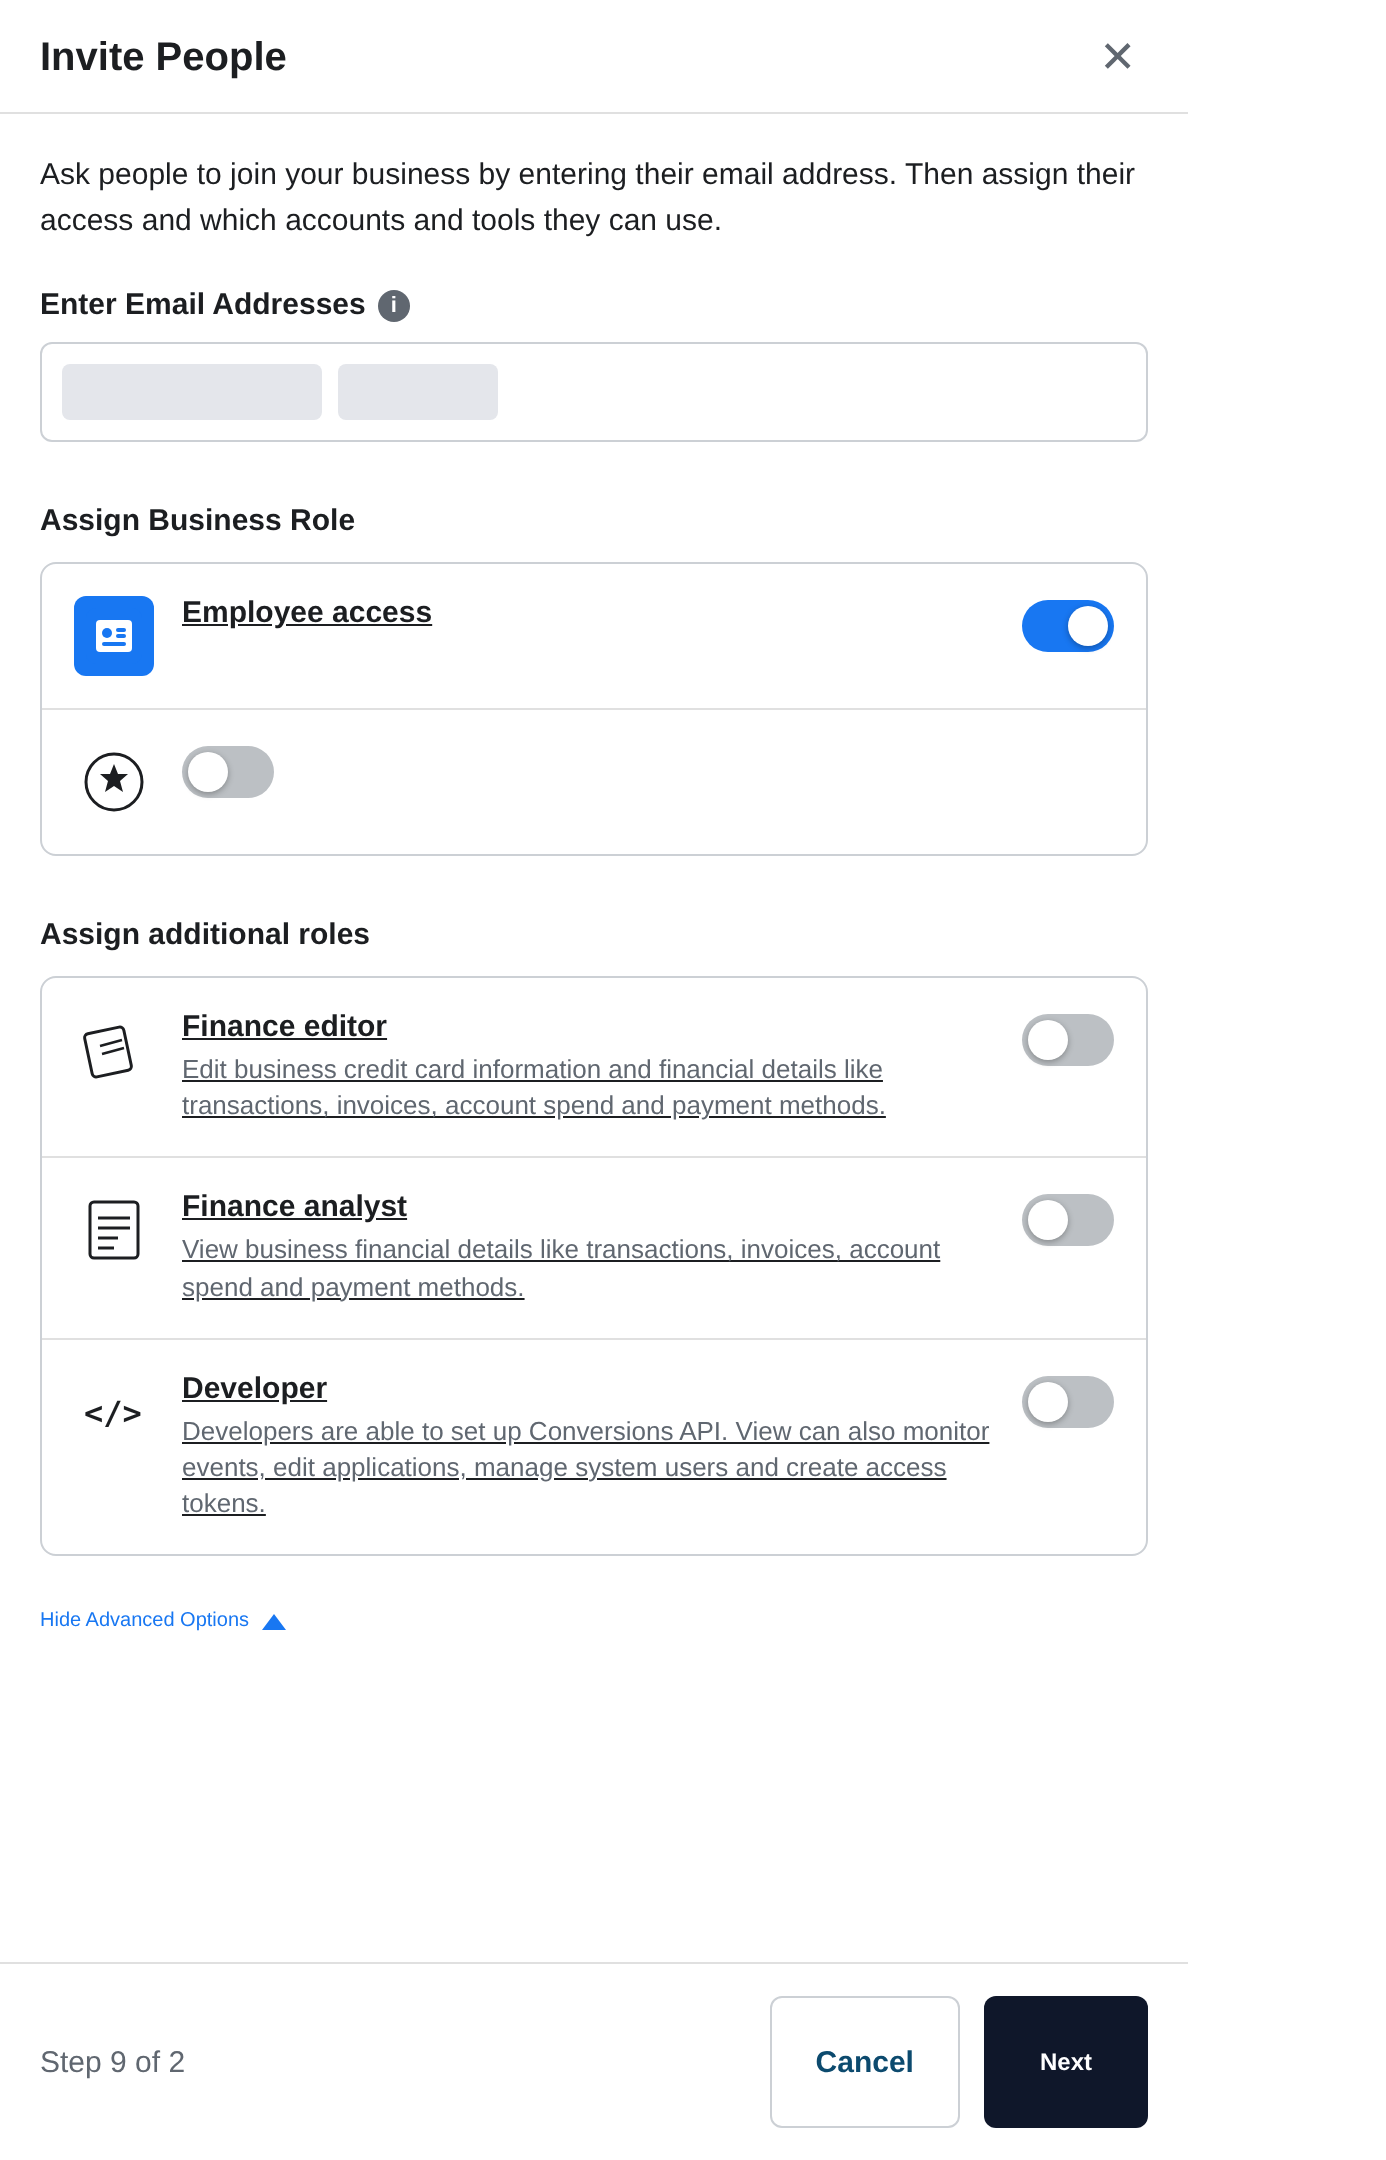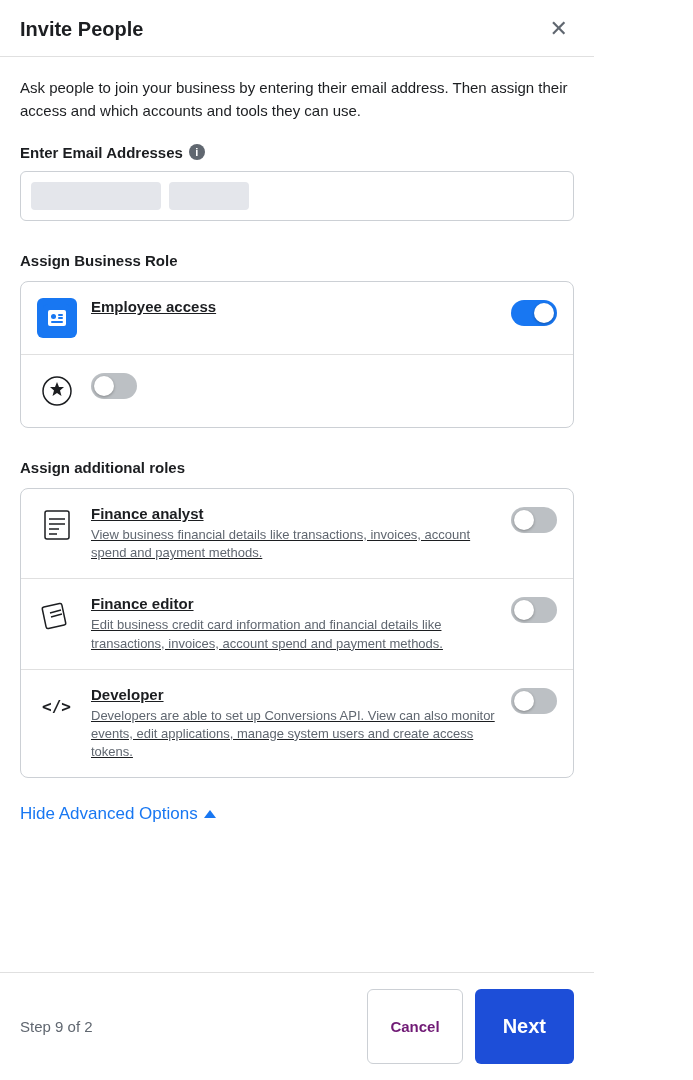--- a/index.html
+++ b/index.html
@@ -49,21 +49,21 @@
       color: #1c1e21;
       line-height: 1.5;
       margin-bottom: 22px;
     }
     .section-label {
       font-size: 15px;
       font-weight: 700;
       color: #1c1e21;
       margin-bottom: 10px;
       display: flex;
-      align-items: flex-start;
+      align-items: flex-end;
       gap: 6px;
     }
     .info-icon {
       display: inline-flex;
       align-items: center;
       justify-content: center;
       width: 16px;
       height: 16px;
       background: #606770;
       color: #fff;
@@ -184,21 +184,21 @@
       transition: left 0.2s;
     }
     .toggle-track.on .toggle-thumb {
       left: 23px;
     }
     .toggle-track.off .toggle-thumb {
       left: 3px;
     }
     .advanced-link {
       color: #1877f2;
-      font-size: 17px;
+      font-size: 10px;
       font-weight: 500;
       cursor: pointer;
       text-decoration: none;
       display: inline-flex;
       align-items: center;
       gap: 6px;
       margin-top: 4px;
       margin-bottom: 28px;
     }
     .chevron-up {
@@ -225,29 +225,29 @@
       display: flex;
       gap: 12px;
     }
     .btn-cancel {
       background: #fff;
       border: 1px solid #ccd0d5;
       border-radius: 6px;
       padding: 10px 22px;
       font-size: 15px;
       font-weight: 600;
-      color: #701a75;
+      color: #0c4a6e;
       cursor: pointer;
     }
     .btn-next {
-      background: #1d4ed8;
+      background: #0f172a;
       border: none;
       border-radius: 6px;
       padding: 26px 28px;
-      font-size: 20px;
+      font-size: 12px;
       font-weight: 700;
       color: #fff;
       cursor: pointer;
     }
   </style>
 </head>
 <body>
 
 <div class="modal">
 
@@ -316,50 +316,50 @@
 
     </div>
 
     
     <div class="role-section-title">Assign additional roles</div>
     <div class="role-card">
 
       <div class="role-item">
         <div class="role-icon">
           <svg width="40" height="40" viewBox="0 0 40 40" fill="none">
-            <rect x="8" y="6" width="24" height="28" rx="2" stroke="#1c1e21" stroke-width="1.5" fill="none"></rect>
-            <line x1="12" y1="14" x2="28" y2="14" stroke="#1c1e21" stroke-width="1.5"></line>
-            <line x1="12" y1="19" x2="28" y2="19" stroke="#1c1e21" stroke-width="1.5"></line>
-            <line x1="12" y1="24" x2="22" y2="24" stroke="#1c1e21" stroke-width="1.5"></line>
-            <line x1="12" y1="29" x2="20" y2="29" stroke="#1c1e21" stroke-width="1.5"></line>
+            <rect x="7" y="10" width="20" height="22" rx="2" stroke="#1c1e21" stroke-width="1.5" fill="none" transform="rotate(-12 17 21)"></rect>
+            <line x1="13" y1="18" x2="24" y2="15" stroke="#1c1e21" stroke-width="1.3"></line>
+            <line x1="14" y1="22" x2="25" y2="19" stroke="#1c1e21" stroke-width="1.3"></line>
           </svg>
         </div>
         <div class="role-info">
-          <div class="role-name">Finance analyst</div>
-          <div class="role-desc">View business financial details like transactions, invoices, account spend and payment methods.</div>
+          <div class="role-name">Finance editor</div>
+          <div class="role-desc">Edit business credit card information and financial details like transactions, invoices, account spend and payment methods.</div>
         </div>
         <label class="toggle">
           <input type="checkbox" style="">
           <div class="toggle-track off">
             <div class="toggle-thumb"></div>
           </div>
         </label>
       </div>
 
       <div class="role-item">
         <div class="role-icon">
           <svg width="40" height="40" viewBox="0 0 40 40" fill="none">
-            <rect x="7" y="10" width="20" height="22" rx="2" stroke="#1c1e21" stroke-width="1.5" fill="none" transform="rotate(-12 17 21)"></rect>
-            <line x1="13" y1="18" x2="24" y2="15" stroke="#1c1e21" stroke-width="1.3"></line>
-            <line x1="14" y1="22" x2="25" y2="19" stroke="#1c1e21" stroke-width="1.3"></line>
+            <rect x="8" y="6" width="24" height="28" rx="2" stroke="#1c1e21" stroke-width="1.5" fill="none"></rect>
+            <line x1="12" y1="14" x2="28" y2="14" stroke="#1c1e21" stroke-width="1.5"></line>
+            <line x1="12" y1="19" x2="28" y2="19" stroke="#1c1e21" stroke-width="1.5"></line>
+            <line x1="12" y1="24" x2="22" y2="24" stroke="#1c1e21" stroke-width="1.5"></line>
+            <line x1="12" y1="29" x2="20" y2="29" stroke="#1c1e21" stroke-width="1.5"></line>
           </svg>
         </div>
         <div class="role-info">
-          <div class="role-name">Finance editor</div>
-          <div class="role-desc">Edit business credit card information and financial details like transactions, invoices, account spend and payment methods.</div>
+          <div class="role-name">Finance analyst</div>
+          <div class="role-desc">View business financial details like transactions, invoices, account spend and payment methods.</div>
         </div>
         <label class="toggle">
           <input type="checkbox" style="">
           <div class="toggle-track off">
             <div class="toggle-thumb"></div>
           </div>
         </label>
       </div>
 
       <div class="role-item">

